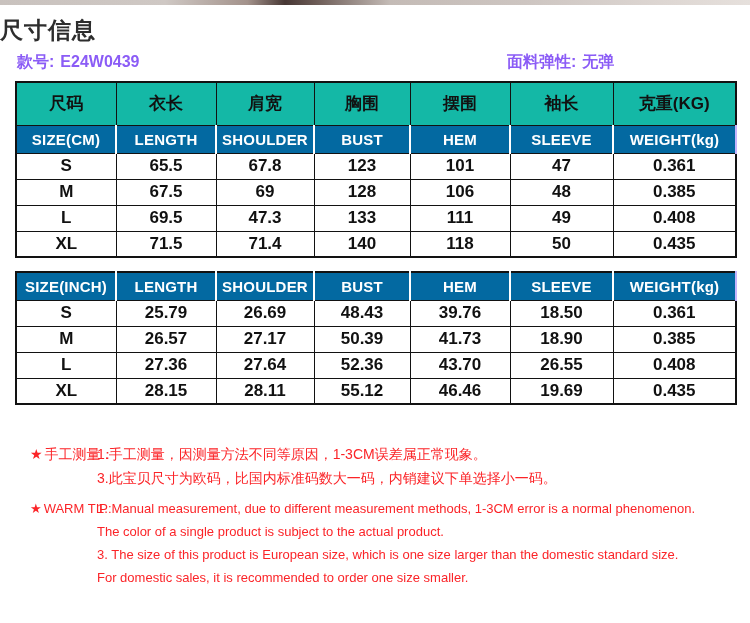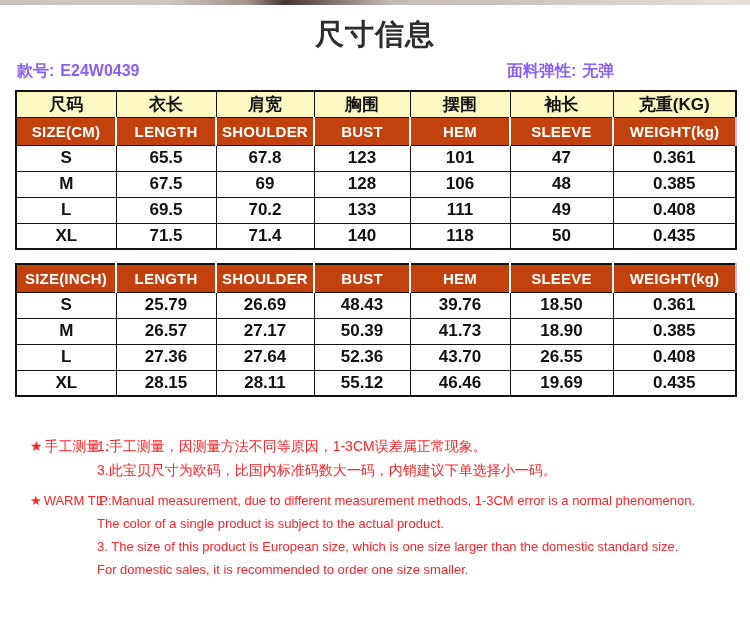--- a/index.html
+++ b/index.html
@@ -12,22 +12,22 @@
     color:#1c1c1c;
   }
   .top-strip {
     height:5px; width:750px;
     background:linear-gradient(90deg,
       #c9c2be 0%, #cfc8c4 22%, #a3928b 33%, #473734 38%,
       #6b5a55 42%, #c4bbb6 52%, #cdc5c1 70%, #ddd6d2 88%, #e6e0dc 100%);
   }
   .page-title {
     margin-top:10px;
-    text-align:center;
-    font-size:29px;
+    text-align:left;
+    font-size:23px;
     font-weight:bold;
     color:#2d2d2d;
     letter-spacing:1px;
   }
   .meta-row {
     position:relative;
     width:720px;
     margin:6px auto 7px 15px;
     height:22px;
     font-size:16px;
@@ -45,34 +45,34 @@
     table-layout:fixed;
     border:2px solid #121212;
   }
   table.size-table col.c1{width:100px} table.size-table col.c2{width:100px}
   table.size-table col.c3{width:98px}  table.size-table col.c4{width:96px}
   table.size-table col.c5{width:100px} table.size-table col.c6{width:103px}
   table.size-table col.c7{width:123px}
   .gap-between-tables { height:13px; }
 
   tr.cn-head th {
-    height:26px;
+    height:43px;
     font-size:17px;
     font-weight:bold;
     color:#111;
-    background:#fef9c3;
+    background:#14b8a6;
     border:1px solid #121212;
     text-align:center;
   }
   tr.dark-head th {
     height:28px;
     font-size:15px;
     font-weight:bold;
     color:#ffffff;
-    background:#c2410c;
+    background:#0369a1;
     border-left:2px solid #ffffff;
     border-right:2px solid #ffffff;
     border-top:1px solid #121212;
     border-bottom:1px solid #121212;
     text-align:center;
     letter-spacing:0.2px;
   }
   tr.dark-head th:first-child { border-left:2px solid #121212; }
   tr.dark-head th:last-child  { border-right:2px solid #c4b5fd; }
   table.size-table tbody td {
@@ -164,21 +164,21 @@
         <td>67.5</td>
         <td>69</td>
         <td>128</td>
         <td>106</td>
         <td>48</td>
         <td>0.385</td>
       </tr>
       <tr>
         <td>L</td>
         <td>69.5</td>
-        <td>70.2</td>
+        <td>47.3</td>
         <td>133</td>
         <td>111</td>
         <td>49</td>
         <td>0.408</td>
       </tr>
       <tr>
         <td>XL</td>
         <td>71.5</td>
         <td>71.4</td>
         <td>140</td>

